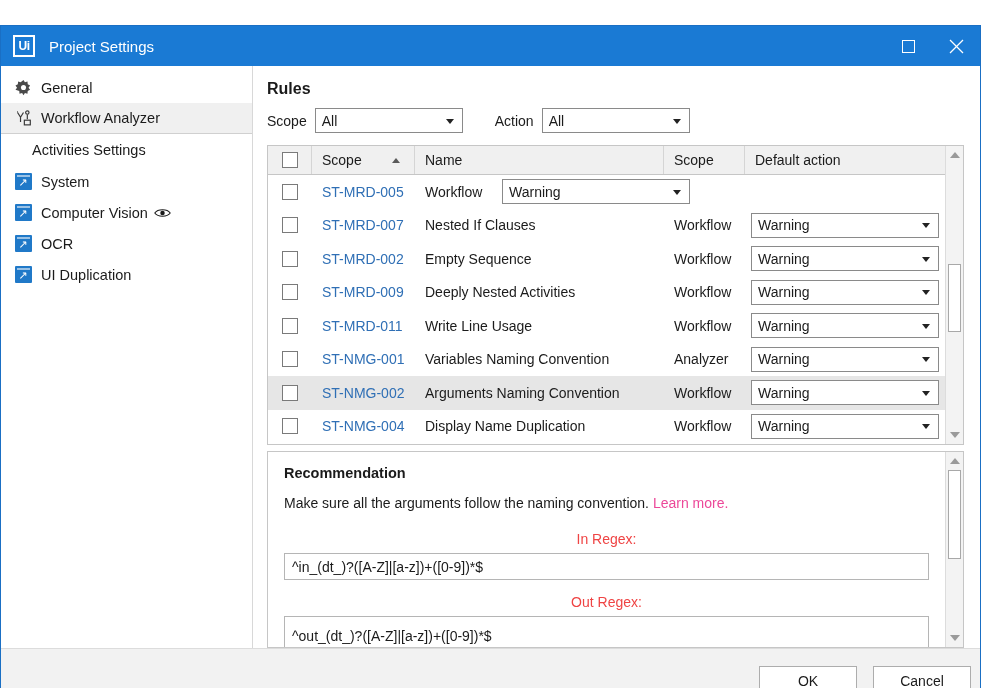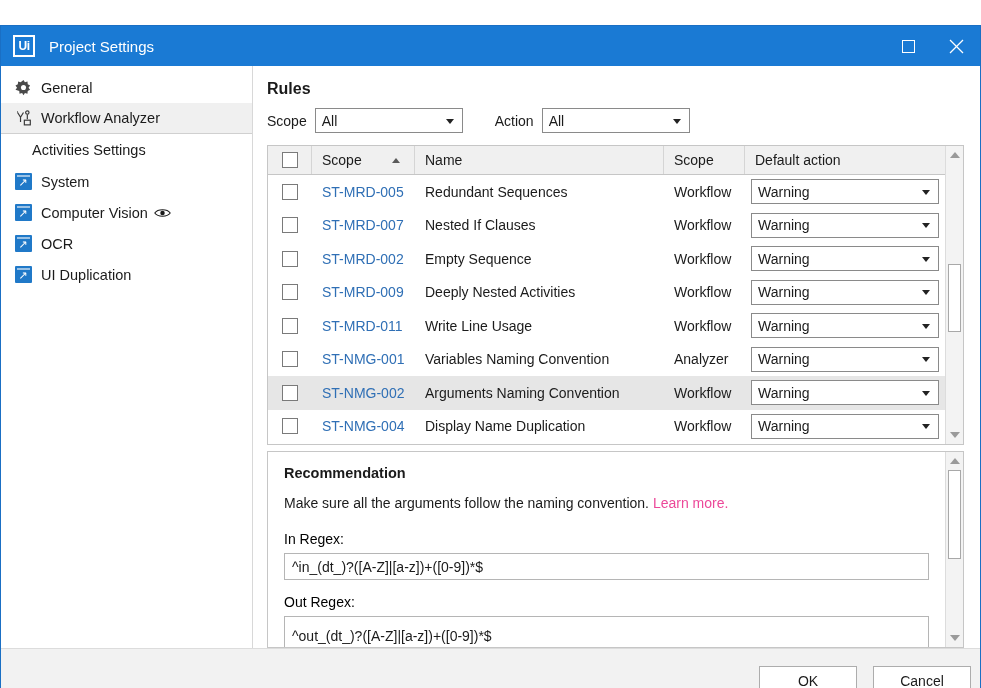--- a/index.html
+++ b/index.html
@@ -246,21 +246,21 @@
     overflow: hidden;
   }
   .rec-body {
     flex: 1; min-width: 0;
     padding: 13px 16px 0 16px;
     overflow: hidden;
   }
   .rec-title { font-size: 14.5px; font-weight: bold; color: #1b1b1b; margin-bottom: 14px; }
   .rec-desc { font-size: 14px; color: #1b1b1b; margin-bottom: 20px; }
   .rec-link { color: #ec4899; text-decoration: none; cursor: default; }
-  .rec-field-label { font-size: 14px; color: #000000; margin-bottom: 6px; }
+  .rec-field-label { font-size: 14px; color: #ef4444; margin-bottom: 6px; text-align: center; }
   .rec-input {
     height: 27px; width: 100%;
     border: 1px solid #b5b5b5; background: #ffffff;
     display: flex; align-items: center;
     padding-left: 7px;
     font-size: 14px; color: #1b1b1b;
     margin-bottom: 14px;
     cursor: text;
   }
   .rec-input.clipped { height: 40px; margin-bottom: 0; overflow: hidden; }
@@ -421,21 +421,20 @@
               </div>
             </div>
 
             <div class="tbody">
 
               <div class="tr">
                 <div class="td c-check">
                     <span class="cb"></span>
                   </div>
                 <div class="td c-code">ST-MRD-005</div>
-                <div class="td c-name">Redundant Sequences</div>
                 <div class="td c-scope">Workflow</div>
                 <div class="td c-act">
                   <div class="row-combo">
                     <span>Warning</span>
                     <span class="caret"></span>
                   </div>
                 </div>
               </div>
 
               <div class="tr">

